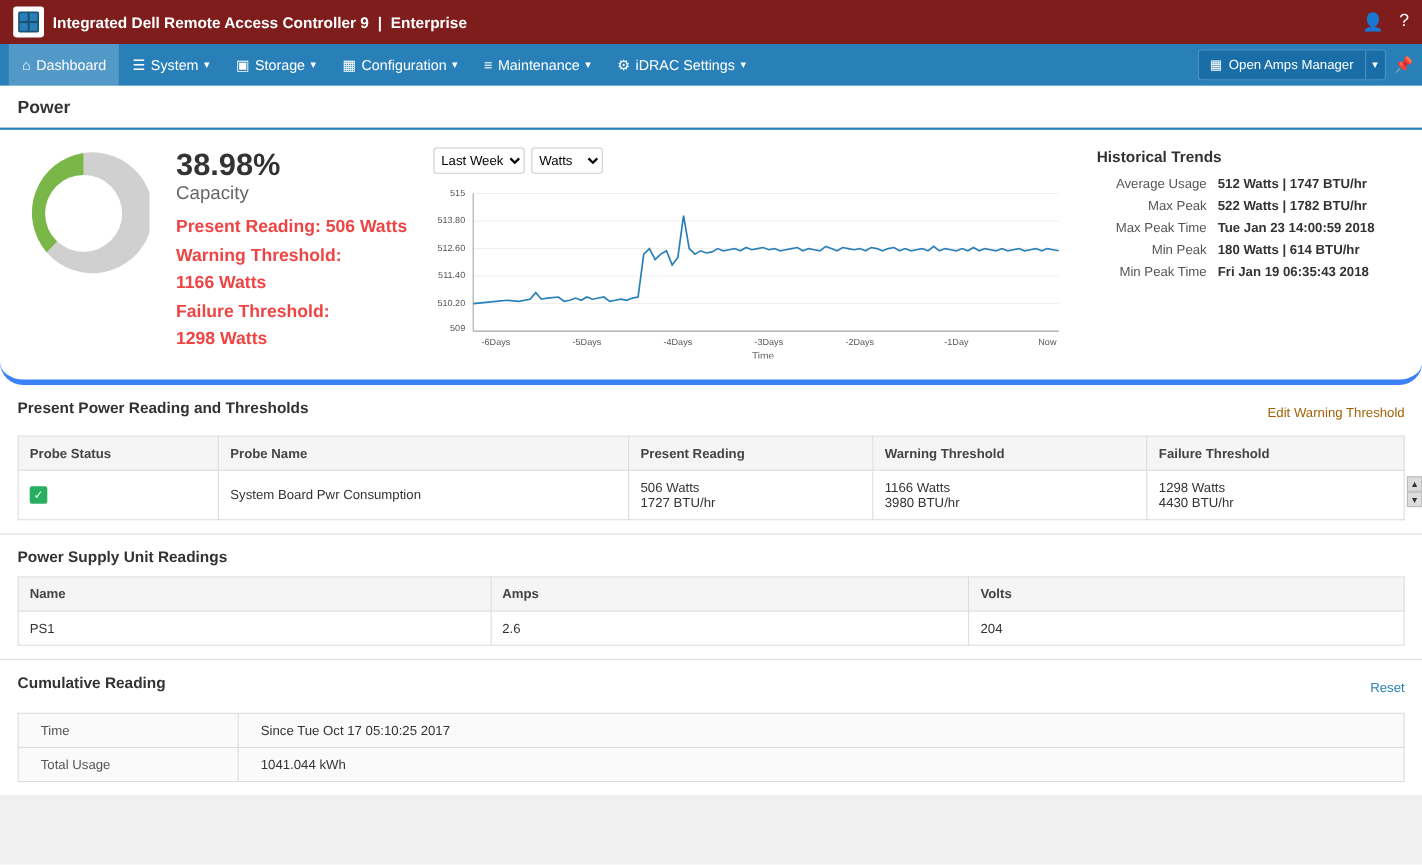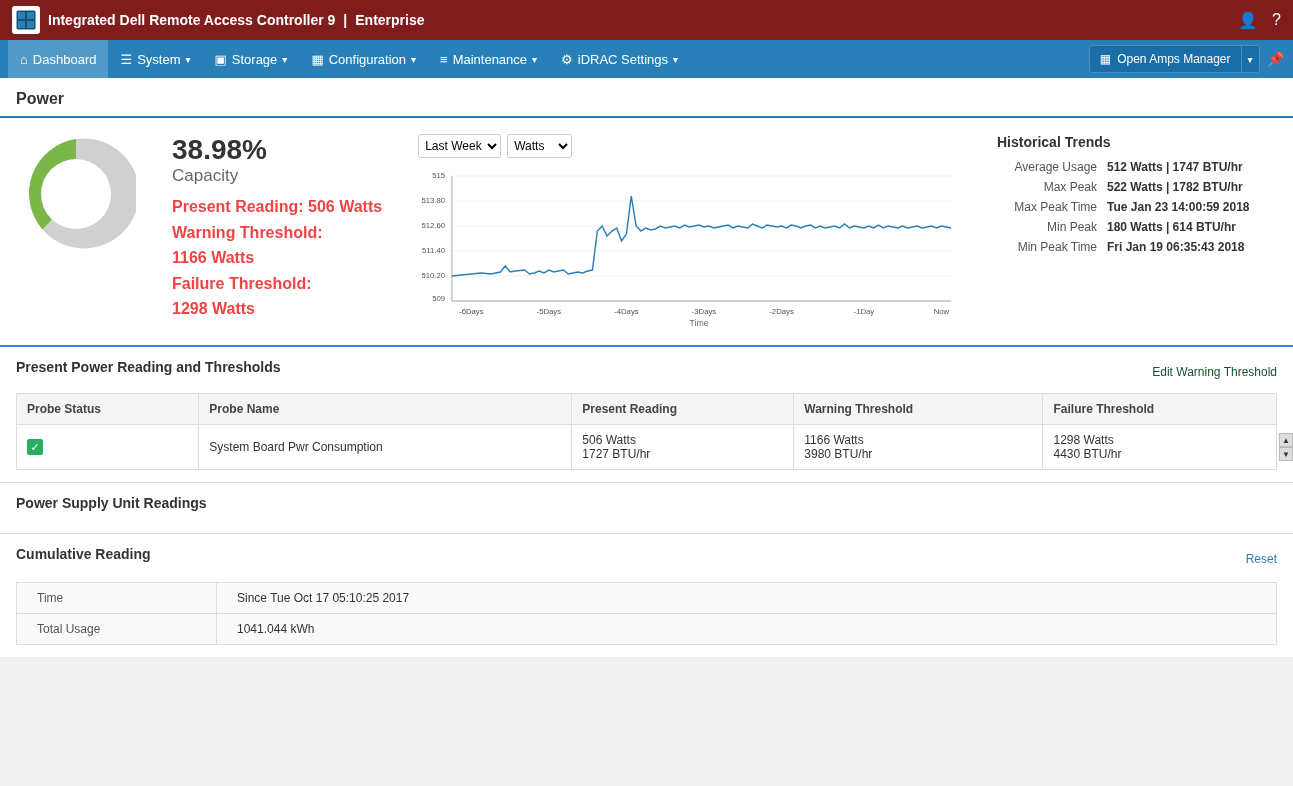--- a/index.html
+++ b/index.html
@@ -105,23 +105,24 @@
       font-weight: bold;
       color: #333;
       padding: 12px 16px 8px 16px;
       border-bottom: 2px solid #2980b9;
       margin-bottom: 0;
     }
 
     .power-overview {
       display: flex;
       padding: 16px;
-      gap: 36px;
+      gap: 24px;
       align-items: flex-start;
-      border-bottom: 2px solid #3b82f6;
+      border-bottom: 5px solid #3b82f6;
+      border-radius: 21px;
     }
 
     
     .pie-container {
       width: 120px;
       flex-shrink: 0;
     }
 
     .power-stats {
       flex-shrink: 0;
@@ -205,21 +206,21 @@
       color: #333;
       margin-bottom: 10px;
     }
     .sub-section-header {
       display: flex;
       align-items: center;
       justify-content: space-between;
       margin-bottom: 8px;
     }
     .edit-link {
-      color: #14532d;
+      color: #a16207;
       cursor: pointer;
       font-size: 12px;
       text-decoration: none;
     }
 
     .data-table {
       width: 100%;
       border-collapse: collapse;
       font-size: 12px;
     }
@@ -518,20 +519,36 @@
           <td>
             1298 Watts<br>4430 BTU/hr
           </td>
         </tr>
       </tbody>
     </table>
   </div>
 
   <div class="sub-section">
     <div class="sub-section-title">Power Supply Unit Readings</div>
+    <table class="data-table">
+      <thead>
+        <tr>
+          <th>Name</th>
+          <th>Amps</th>
+          <th>Volts</th>
+        </tr>
+      </thead>
+      <tbody>
+        <tr>
+          <td>PS1</td>
+          <td>2.6</td>
+          <td>204</td>
+        </tr>
+      </tbody>
+    </table>
   </div>
 
   <div class="cumulative-section">
     <div class="cumulative-header">
       <div class="sub-section-title">Cumulative Reading</div>
       <a class="reset-link">Reset</a>
     </div>
     <table class="key-value-table">
       <tbody>
         <tr>

